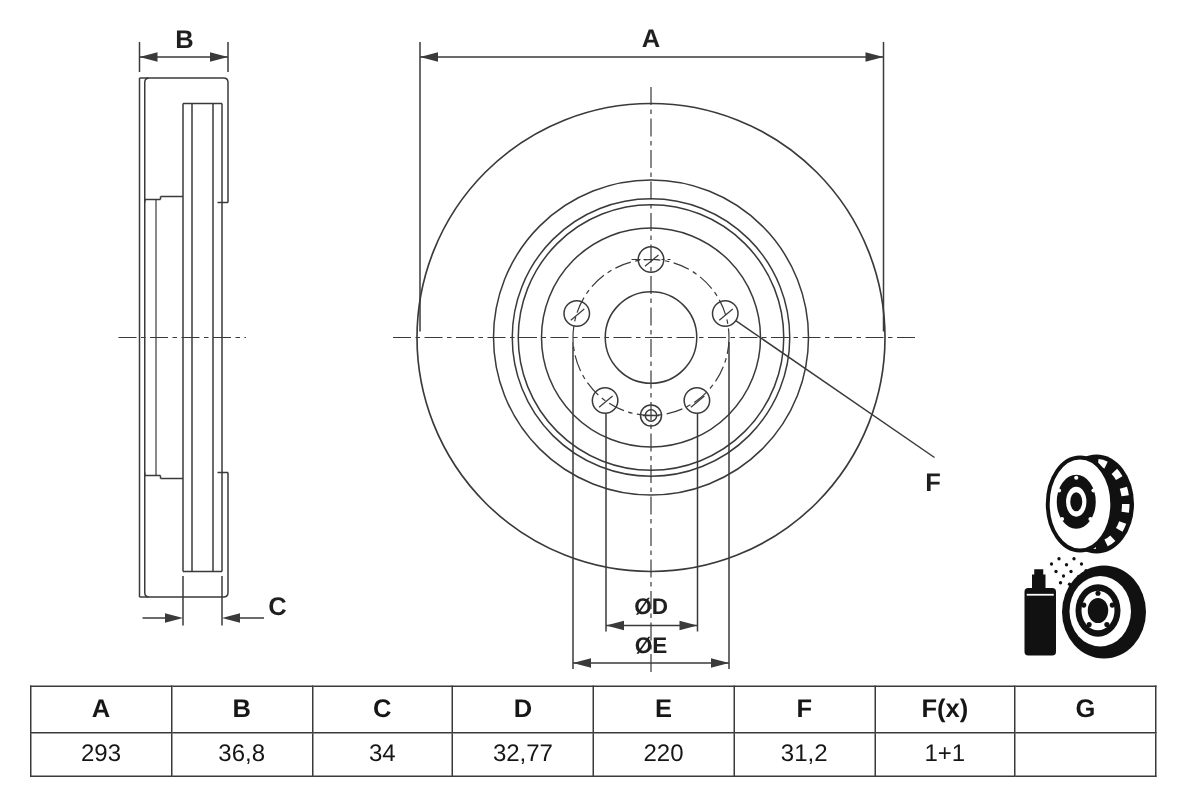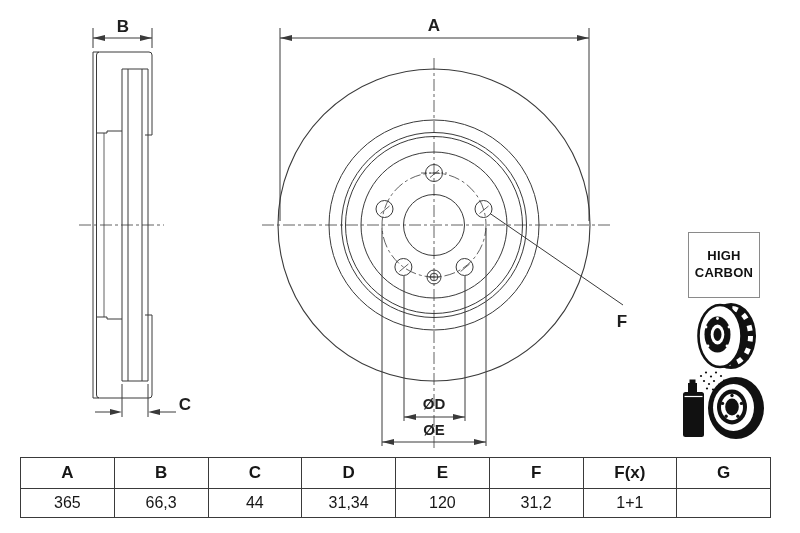--- a/index.html
+++ b/index.html
@@ -201,24 +201,20 @@
           <circle cx="714" cy="381" r="1.1"></circle>
         <circle cx="719" cy="384.5" r="1.1"></circle>
           <circle cx="724" cy="380.5" r="1.1"></circle>
         <circle cx="707" cy="388.5" r="1.1"></circle>
           <circle cx="713" cy="389.5" r="1.1"></circle>
       </g>
     </g>
   </svg>
 
   
-  <div class="badge">
-    <span>HIGH</span>
-    <span>CARBON</span>
-  </div>
 
   
   <table class="spec">
     <colgroup>
       <col style="width:93.75px">
         <col style="width:93.75px">
         <col style="width:93.75px">
       <col style="width:93.75px">
         <col style="width:93.75px">
         <col style="width:93.75px">
@@ -232,25 +228,25 @@
         <th>C</th>
         <th>D</th>
         <th>E</th>
         <th>F</th>
         <th>F(x)</th>
         <th>G</th>
       </tr>
     </thead>
     <tbody>
       <tr>
-        <td>365</td>
-        <td>66,3</td>
-        <td>44</td>
-        <td>31,34</td>
-        <td>120</td>
+        <td>293</td>
+        <td>36,8</td>
+        <td>34</td>
+        <td>32,77</td>
+        <td>220</td>
         <td>31,2</td>
         <td>1+1</td>
         <td></td>
       </tr>
     </tbody>
   </table>
 
 </div>
 
 </body></html>

